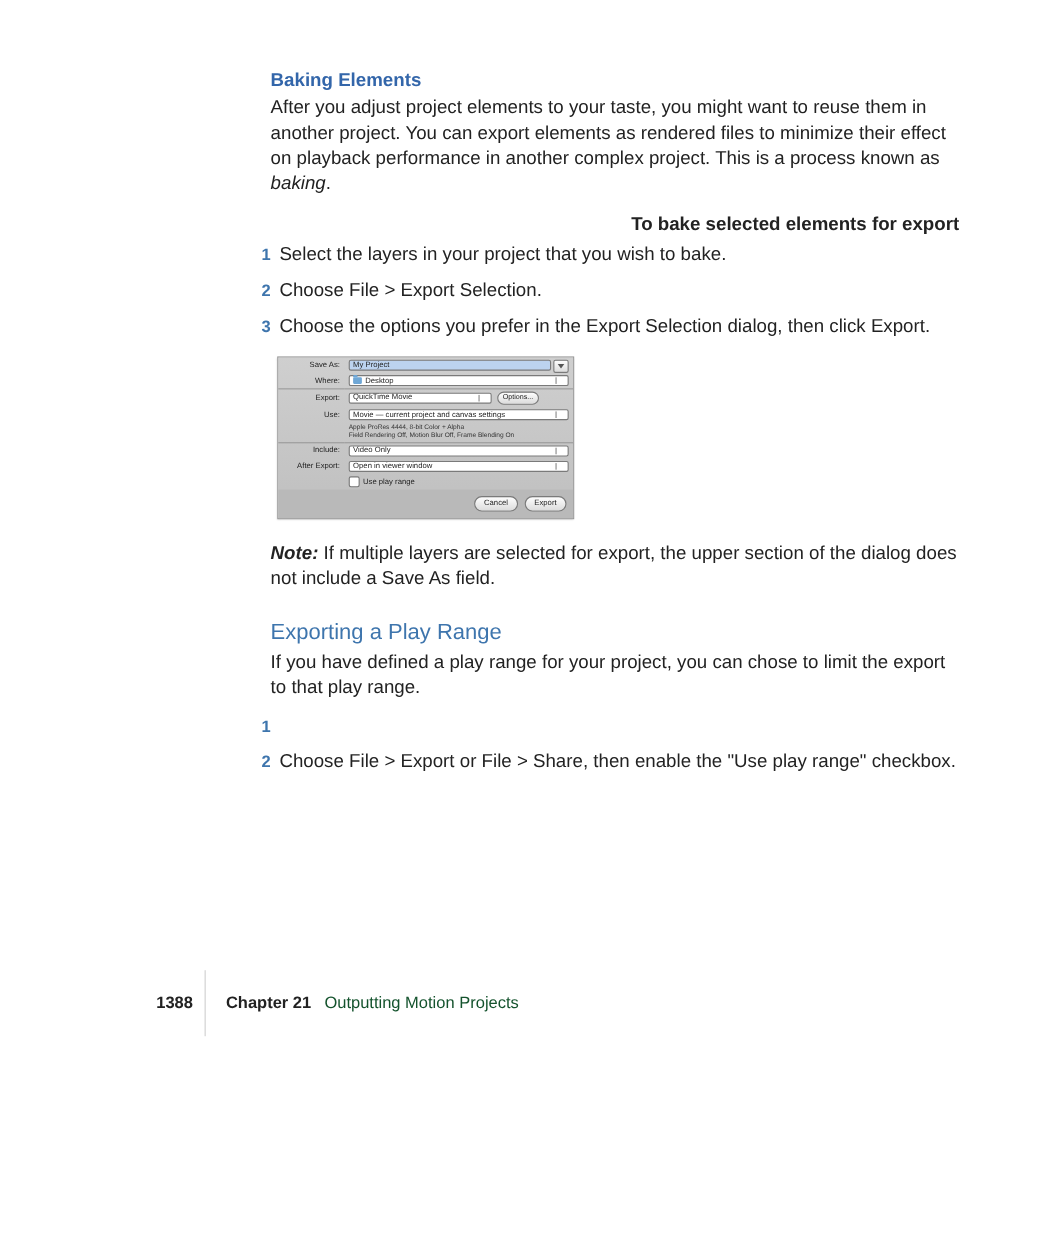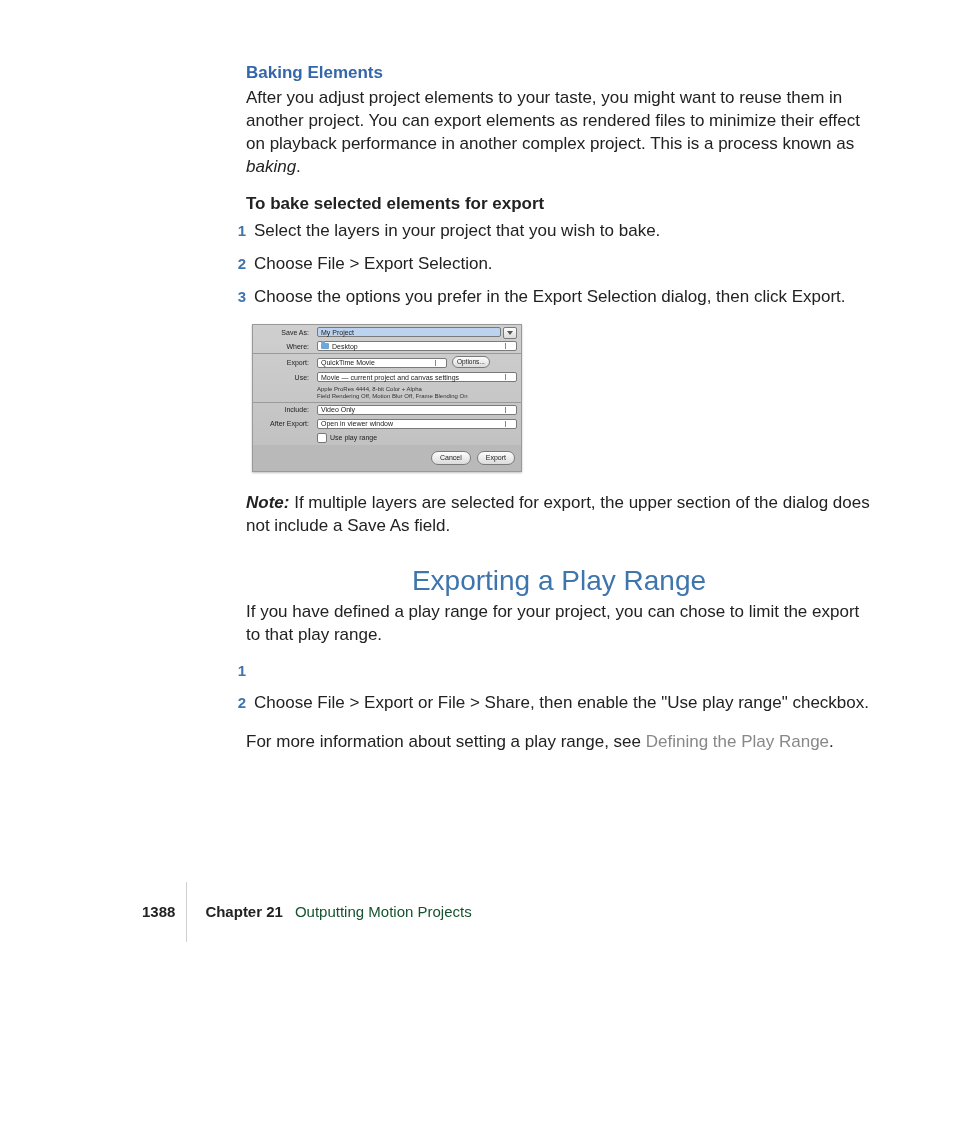--- a/index.html
+++ b/index.html
@@ -1,22 +1,22 @@
 <!DOCTYPE html>
 <html><head>
 <meta charset="utf-8">
 <style>
   html,body{margin:0;padding:0;background:#fff;font-family:"Myriad Pro","Helvetica Neue",Arial,sans-serif;color:#222;font-size:17px;line-height:1.35;}
   .page{width:954px;height:972px;position:relative;box-sizing:border-box;padding:62px 82px 0 246px;}
   .h-blue-sm{color:#3366aa;font-weight:700;font-size:17px;margin:0 0 2px 0;}
-  .h-blue-lg{color:#3e75ad;font-weight:400;font-size:28px;margin:24px 0 2px 0;text-align:center;}
+  .h-blue-lg{color:#3e75ad;font-weight:400;font-size:20px;margin:24px 0 2px 0;}
   .para{margin:0 0 14px 0;}
   .note-label{font-weight:700;font-style:italic;}
   .bake-italic{font-style:italic;}
-  .task{font-weight:700;margin:14px 0 4px 0;}
+  .task{font-weight:700;margin:14px 0 4px 0;text-align:right;}
   .steps{list-style:none;padding:0;margin:0 0 16px 0;}
   .steps li{display:flex;align-items:baseline;margin:0 0 10px 0;}
   .steps li .num{color:#3e75ad;font-weight:700;font-size:15px;width:20px;margin-left:-20px;text-align:right;padding-right:8px;flex:0 0 auto;}
   .link{color:#888;}
   .footer{position:absolute;left:142px;bottom:50px;display:flex;align-items:flex-end;font-size:15px;}
   .footer .pg{font-weight:700;color:#222;margin-right:30px;}
   .footer .chap{font-weight:700;color:#222;margin-right:12px;}
   .footer .title{color:#14532d;}
   .footer-rule{position:absolute;left:186px;bottom:30px;width:1px;height:60px;background:#888;opacity:.4;}
 
@@ -169,23 +169,20 @@
   <ol class="steps">
     <li>
         <span class="num">1</span>
       </li>
     <li>
         <span class="num">2</span>
         <span>Choose File &gt; Export or File &gt; Share, then enable the "Use play range" checkbox.</span>
       </li>
   </ol>
 
-  <p class="para">
-    <span>For more information about setting a play range, see </span><span class="link">Defining the Play Range</span><span>.</span>
-  </p>
 
   <div class="footer-rule"></div>
   <div class="footer">
     <span class="pg">1388</span>
     <span class="chap">Chapter 21</span>
     <span class="title">Outputting Motion Projects</span>
   </div>
 
 </div>
 

